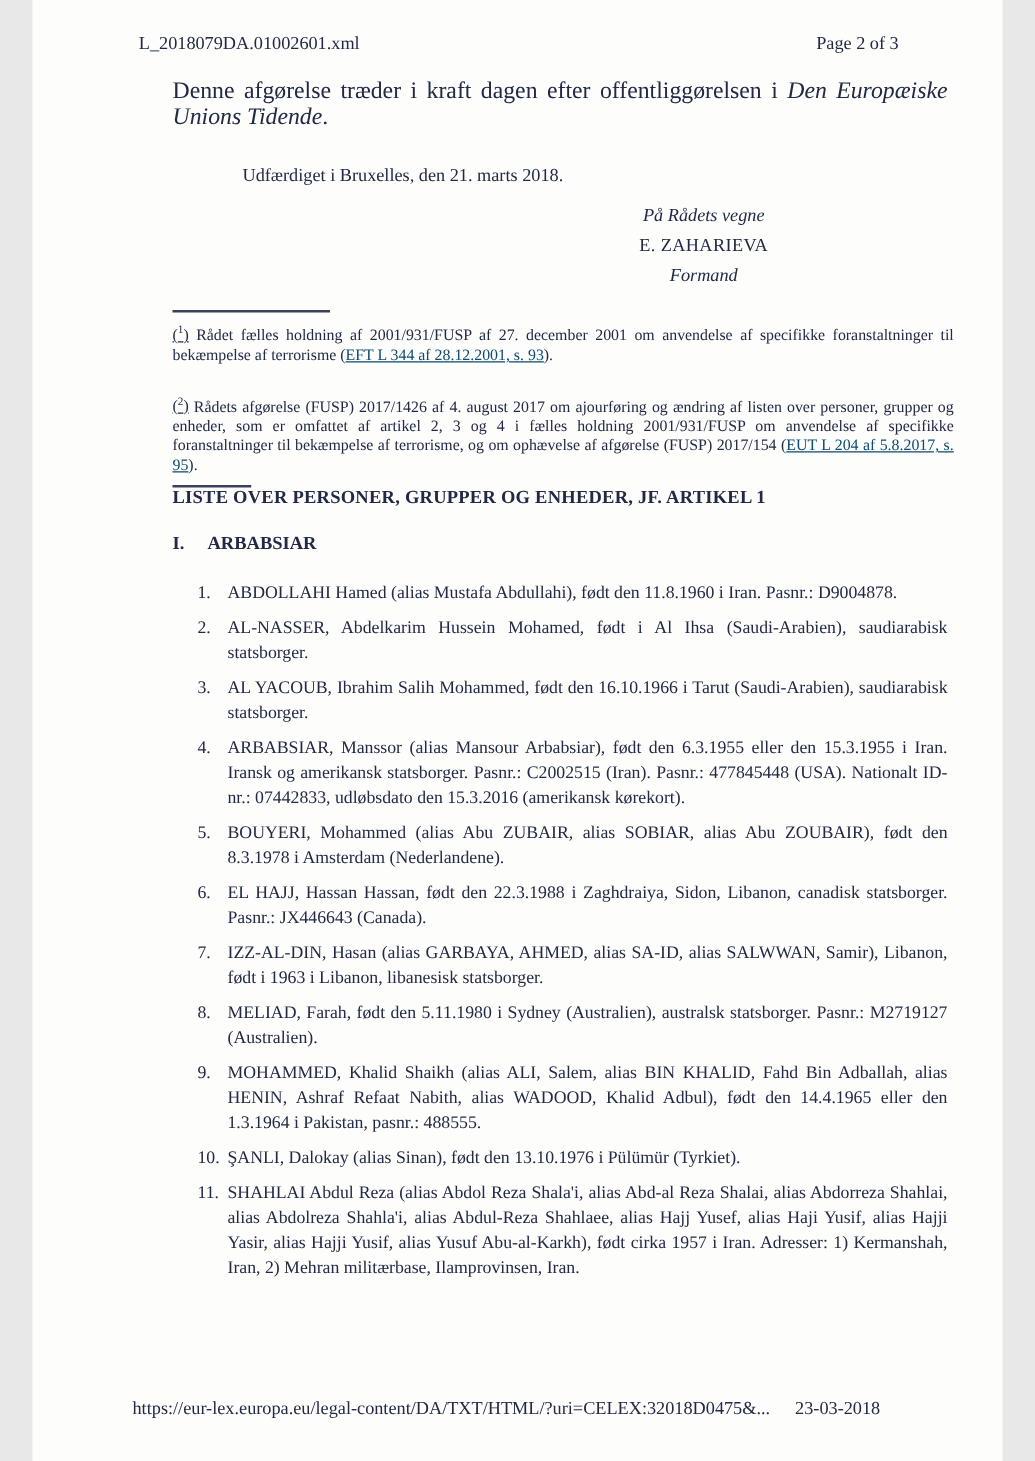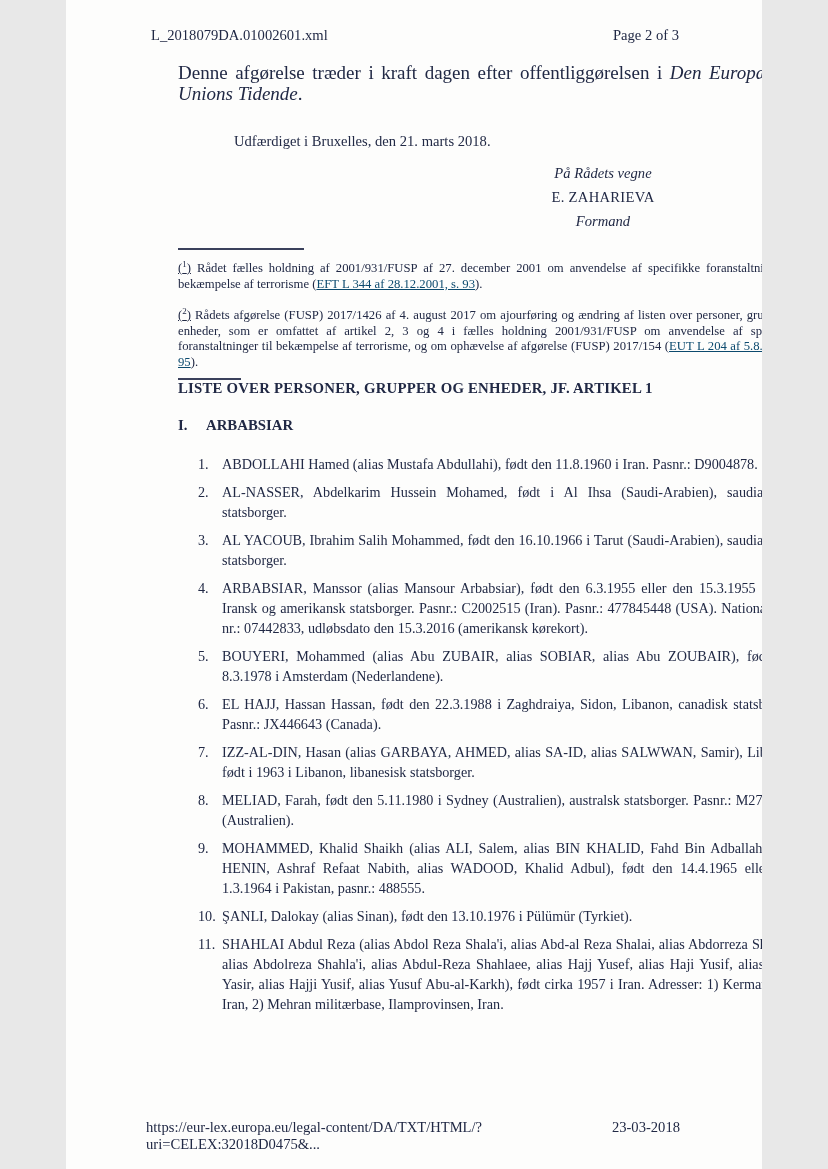--- a/index.html
+++ b/index.html
@@ -1,20 +1,20 @@
 <!DOCTYPE html>
 <html><head>
 <meta charset="utf-8">
 <style>
   * { margin: 0; padding: 0; box-sizing: border-box; }
   html, body { background: #e8e8e8; }
   body { font-family: "Liberation Serif", "DejaVu Serif", serif; }
   .page {
     position: relative;
-    width: 696px;
+    width: 776px;
     height: 1169px;
     margin: 0 auto;
     background: #fdfdfc;
     color: #212945;
     overflow: hidden;
   }
   .header {
     position: absolute;
     top: 27px; left: 85px; right: 83px;
     display: flex;
@@ -51,21 +51,21 @@
     border-top: 2px solid #3a415c;
   }
   .fn-rule.short { width: 63px; margin-top: 7px; }
   .footnotes {
     margin-top: 7px;
     width: 625px;
     font-size: 12.7px;
     line-height: 15.7px;
     text-align: justify;
   }
-  .footnote + .footnote { margin-top: 11px; }
+  .footnote + .footnote { margin-top: 21px; }
   .fn-marker {
     text-decoration: underline;
     white-space: nowrap;
   }
   .fn-marker sup { font-size: 9px; }
   .doc-link { text-decoration: underline; color: #0c4a6e; cursor: pointer; }
   .bilag {
     margin-top: 17px;
     text-align: center;
     font-size: 15px;
@@ -90,21 +90,21 @@
     margin-bottom: 8px;
     font-size: 14.2px;
     line-height: 20px;
   }
   .person .num { flex: none; width: 24px; }
   .person .text { flex: 1; text-align: justify; }
   .footer {
     position: absolute;
     top: 1119px; left: 80px; right: 82px;
     display: flex;
-    justify-content: space-between;
+    justify-content: flex-start;
     font-size: 14.6px;
   }
   .footer .date { margin-left: 20px; white-space: nowrap; }
 </style>
 </head>
 <body>
 
 <div class="page">
 
   <div class="header">

